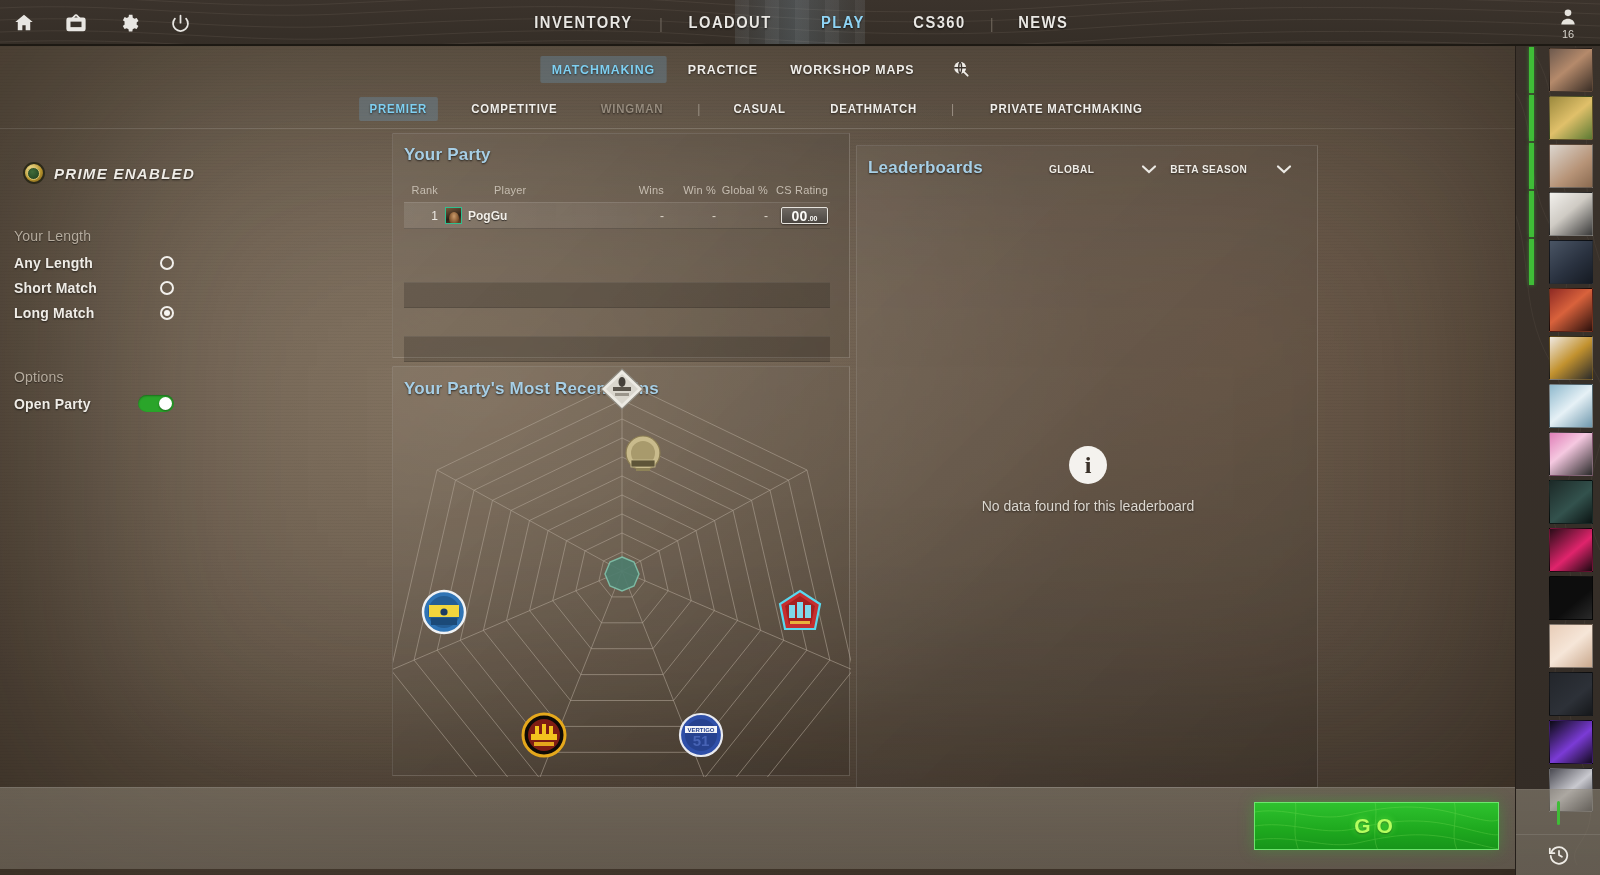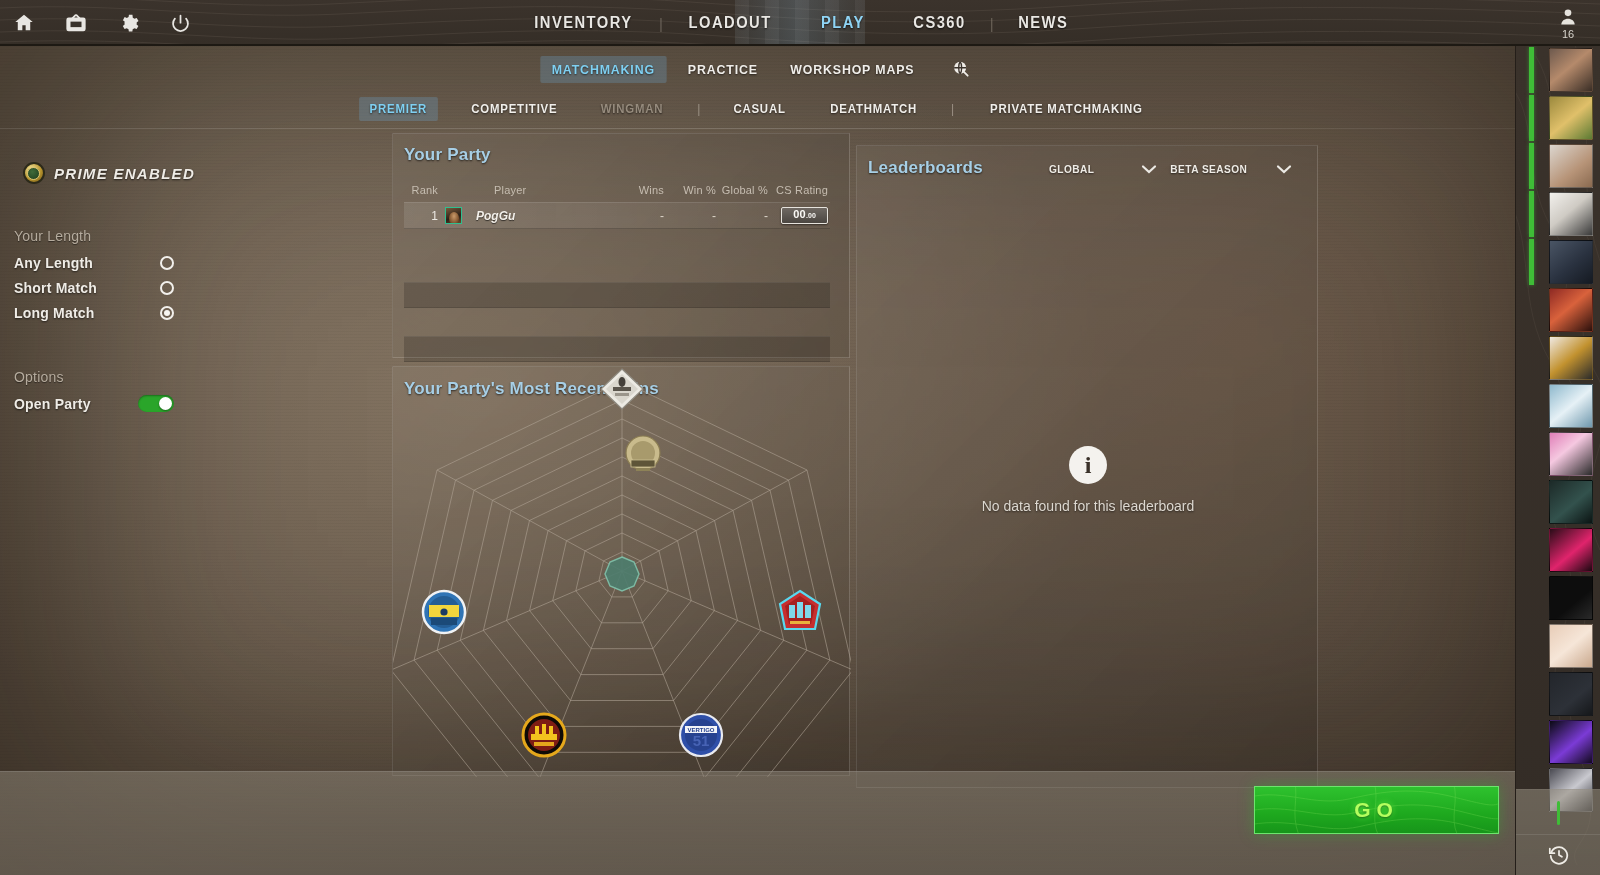--- a/index.html
+++ b/index.html
@@ -193,42 +193,42 @@
 
   .party-row{
     position:absolute; left:11px; top:68px; width:426px; height:27px;
     display:flex; align-items:center;
     background:linear-gradient(90deg, rgba(255,255,255,.10), rgba(255,255,255,.02));
     border-top:1px solid rgba(255,255,255,.10);
     border-bottom:1px solid rgba(0,0,0,.18);
     cursor:pointer;
   }
   .party-row .c-rank{ width:34px; text-align:right; font-size:12px; color:#ece9e3;}
-  .party-row .c-player{ flex:1; display:flex; align-items:center; gap:14px; padding-left:7px;font-style:italic;}
+  .party-row .c-player{ flex:1; display:flex; align-items:center; gap:6px; padding-left:7px;}
   .pavatar{
     width:17px;height:17px; border:1.5px solid #2fbf8f; flex:none;
     background:linear-gradient(160deg,#7b5a3a,#2a2018 60%,#6a4a2c);
     position:relative; overflow:hidden;
   }
   .pavatar::after{
     content:""; position:absolute; left:3px; top:4px; width:10px;height:12px;
     background:radial-gradient(ellipse at 50% 35%, #c99a6a, #7a4f2a 70%);
     border-radius:50% 50% 45% 45%;
   }
   .pname{ font-size:12px; font-weight:700; color:#f3f0ea; text-shadow:0 1px 1px rgba(0,0,0,.6);}
   .party-row .c-n{ width:52px; text-align:right; font-size:12px; color:#ddd6cb;}
   .party-row .c-r{ width:62px; display:flex; justify-content:flex-end; padding-right:2px;}
   .rating-badge{
     min-width:47px; height:17px; padding:0 6px;
     background:linear-gradient(180deg,#6f6963,#4b4641);
     border:1.5px solid #e6e3dd; border-radius:2px;
     display:flex; align-items:baseline; justify-content:center; gap:0px;
     box-shadow:0 1px 2px rgba(0,0,0,.5);
   }
-  .rating-badge .big{ font-size:11px; font-weight:700; color:#fbfaf7; letter-spacing:.3px;}
+  .rating-badge .big{ font-size:14px; font-weight:700; color:#fbfaf7; letter-spacing:.3px;}
   .rating-badge .small{ font-size:7px; font-weight:700; color:#fbfaf7; }
 
   .slot{
     position:absolute; left:11px; width:426px; height:26px;
     background:rgba(0,0,0,.17);
     border-top:1px solid rgba(255,255,255,.06);
     border-bottom:1px solid rgba(0,0,0,.12);
   }
   #slot1{ top:148px; }
   #slot2{ top:202px; }
@@ -259,21 +259,21 @@
   }
   .info-ico{
     width:38px;height:38px;border-radius:50%;background:#f4f2ee;
     display:flex;align-items:center;justify-content:center;
     font-size:24px; font-weight:700; color:#3a3129; font-family:"Liberation Serif", serif;
   }
   .lb-empty .msg{ font-size:14px; color:#ddd8d0; text-shadow:0 1px 2px rgba(0,0,0,.55);}
 
   
   .bottombar{
-    position:absolute; left:0; bottom:0; width:1515px; height:104px;
+    position:absolute; left:0; bottom:6px; width:1515px; height:82px;
     background:linear-gradient(180deg, rgba(138,130,116,.55), rgba(120,112,100,.62));
     border-top:1px solid rgba(255,255,255,.14);
     z-index:25;
     text-align:center;
   }
   .go-btn{
     position:absolute; right:16px; top:14px; width:245px; height:48px;
     background:linear-gradient(180deg,#2ec22e,#1ea81e 60%,#17951a);
     border:1px solid #6de56d;
     display:flex;align-items:center;justify-content:center;

